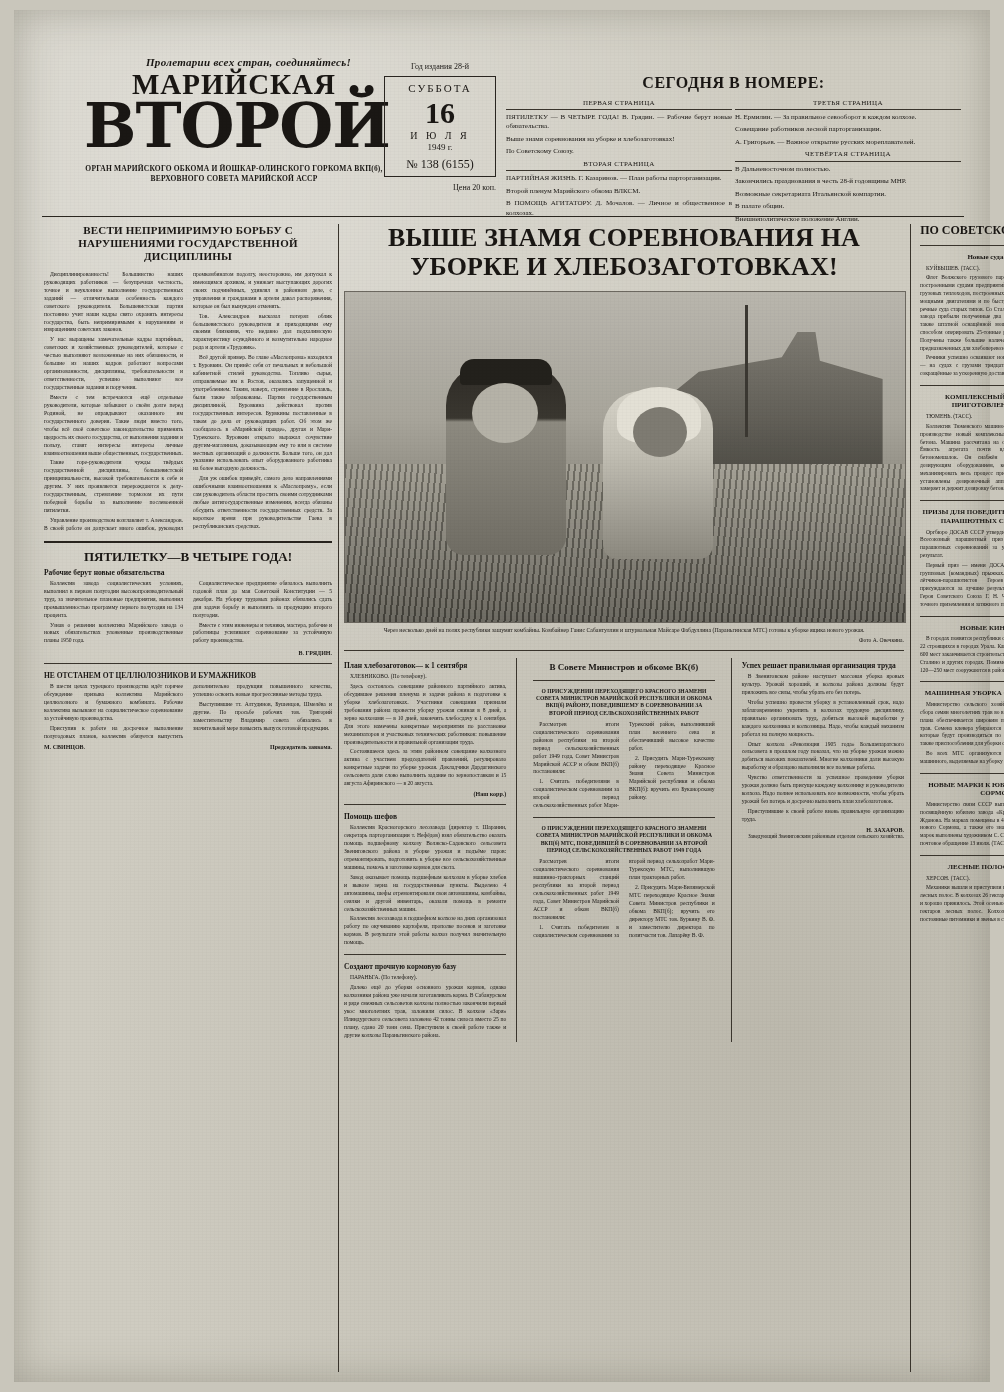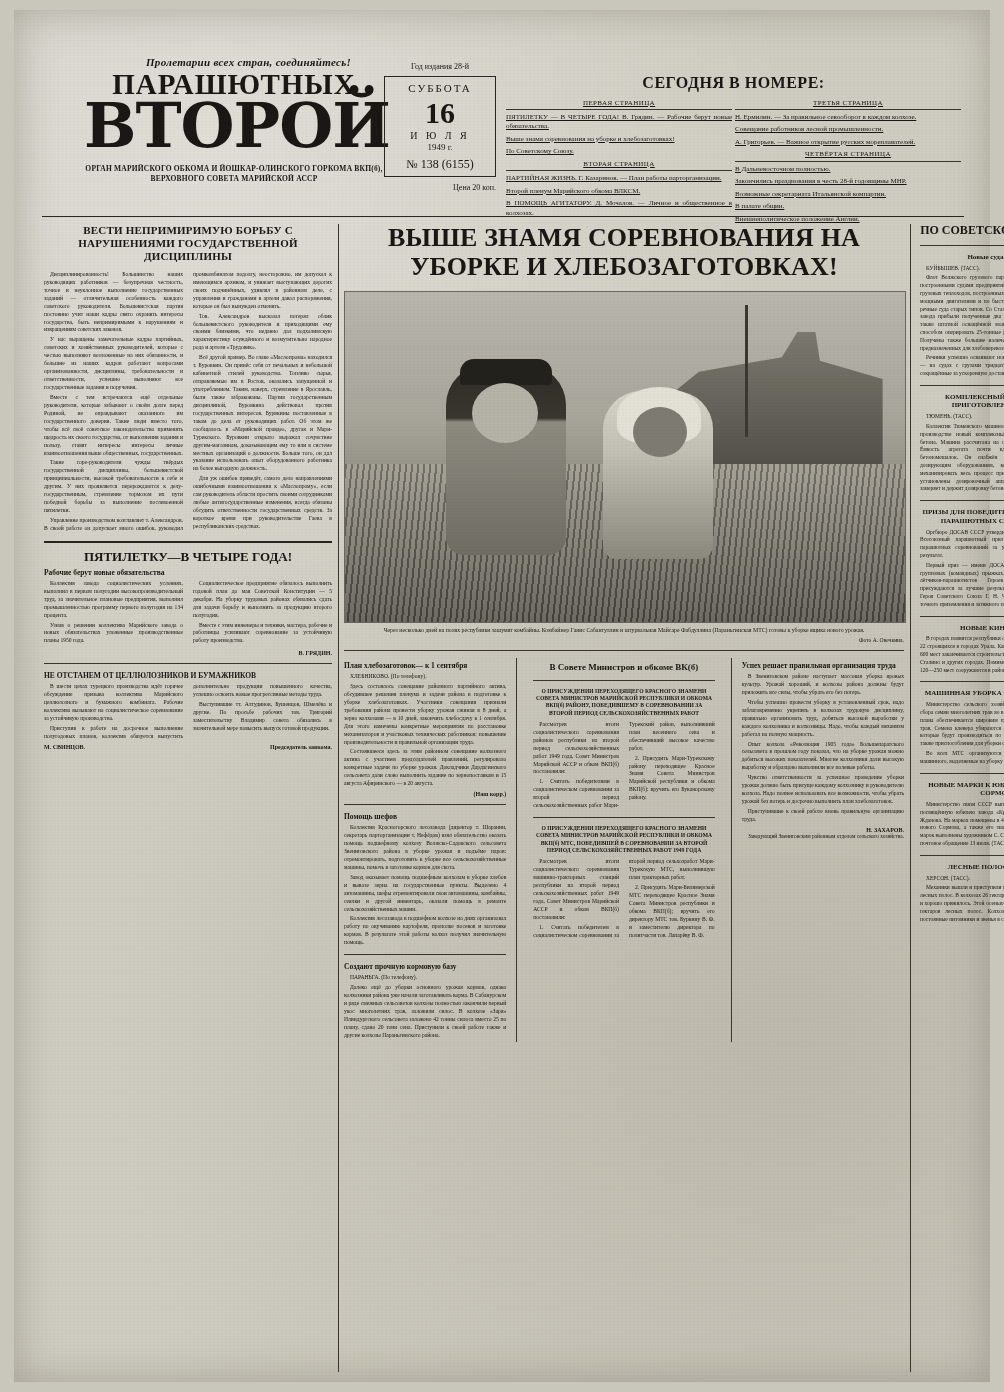--- a/index.html
+++ b/index.html
@@ -59,21 +59,21 @@
   .datebox .num{font-size:12px;margin-top:3px;}
   .datebox .price{margin-top:6px;font-size:8px;text-align:right;}
   
   .today{
     position:absolute;left:452px;top:24px;width:455px;font-size:7px;line-height:1.35;
   }
   .today h2{
     margin:0 0 5px 0;text-align:center;font-size:16px;letter-spacing:.5px;
     font-weight:bold;
   }
-  .today .cols{display:flex;gap:3px;text-decoration:underline;}
+  .today .cols{display:flex;gap:3px;}
   .today .col{flex:1;}
   .today .colhead{
     font-variant:small-caps;font-size:7px;letter-spacing:.4px;text-align:center;
     border-bottom:1px solid #3a352d;padding-bottom:1px;margin-bottom:3px;
   }
   .today p{margin:0 0 3px 0;text-align:justify;}
   .rule{position:absolute;left:0;right:0;height:0;border-top:1.6px solid #2b2720;}
   
   .body{position:absolute;left:30px;top:214px;right:26px;bottom:10px;}
   .vline{position:absolute;top:0;bottom:0;width:0;border-left:1px solid #55504620;}
@@ -143,21 +143,21 @@
 </head>
 <body>
 
 <div class="page">
   <div class="paper">
 
     <div class="masthead">
       <div class="slogan">Пролетарии всех стран, соединяйтесь!</div>
 
       <div class="title-block">
-        <div class="title-1">ПАРАШЮТНЫХ</div>
+        <div class="title-1">МАРИЙСКАЯ</div>
         <div class="title-2">ВТОРОЙ</div>
         <div class="title-sub">ОРГАН МАРИЙСКОГО ОБКОМА И ЙОШКАР-ОЛИНСКОГО ГОРКОМА ВКП(б), ВЕРХОВНОГО СОВЕТА МАРИЙСКОЙ АССР</div>
       </div>
 
       <div class="datebox">
         <div class="year">Год издания 28-й</div>
         <div class="frame">
           <div class="dow">СУББОТА</div>
           <div class="day">16</div>
           <div class="mon">И Ю Л Я</div>
@@ -176,21 +176,21 @@
             <p>Выше знамя соревнования на уборке и хлебозаготовках!</p>
             <p>По Советскому Союзу.</p>
             <div class="colhead">ВТОРАЯ СТРАНИЦА</div>
             <p>ПАРТИЙНАЯ ЖИЗНЬ. Г. Казаринов. — План работы парторганизации.</p>
             <p>Второй пленум Марийского обкома ВЛКСМ.</p>
             <p>В ПОМОЩЬ АГИТАТОРУ. Д. Мочалов. — Личное и общественное в колхозах.</p>
           </div>
           <div class="col">
             <div class="colhead">ТРЕТЬЯ СТРАНИЦА</div>
             <p>Н. Ермилин. — За правильное севооборот в каждом колхозе.</p>
-            <p>Совещание работников лесной промышленности.</p>
+            <p>Совещание работников лесной парторганизации.</p>
             <p>А. Григорьев. — Важное открытие русских мореплавателей.</p>
             <div class="colhead">ЧЕТВЁРТАЯ СТРАНИЦА</div>
             <p>В Дальневосточном полностью.</p>
             <p>Закончились празднования в честь 28-й годовщины МНР.</p>
             <p>Возможные секретариата Итальянской компартии.</p>
             <p>В палате общин.</p>
             <p>Внешнеполитическое положение Англии.</p>
           </div>
         </div>
       </div>

